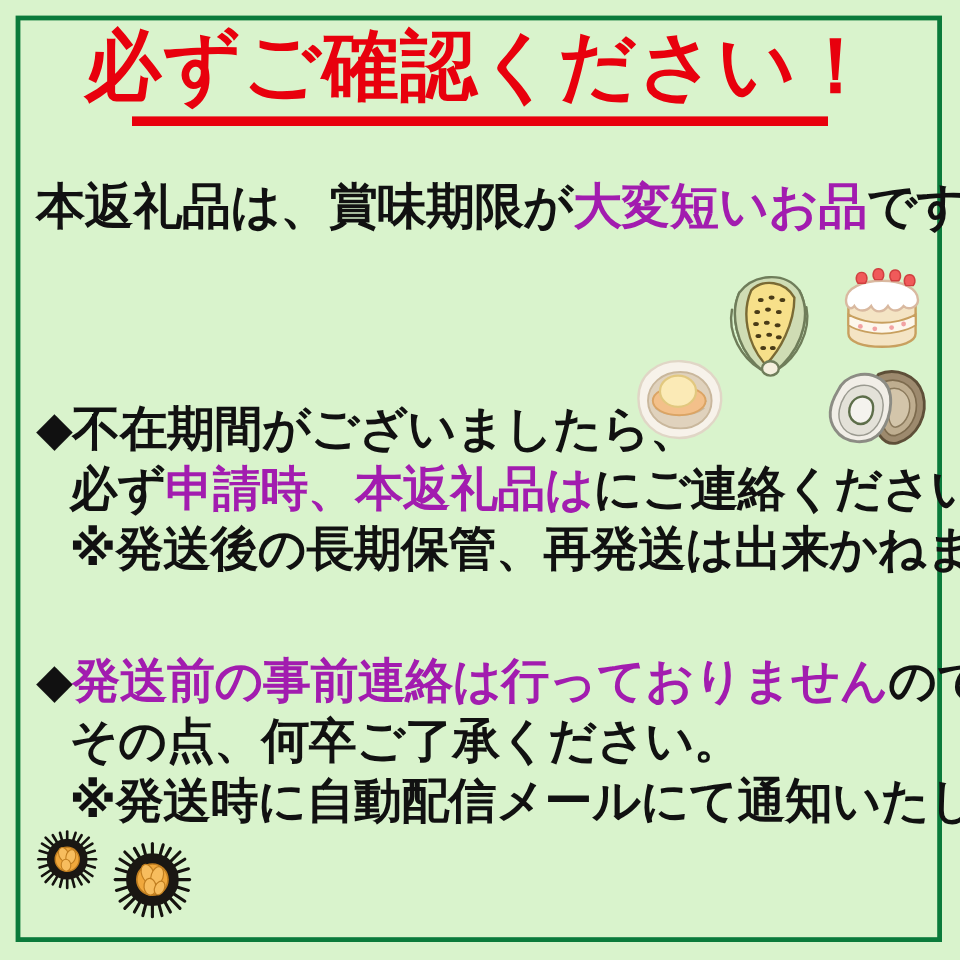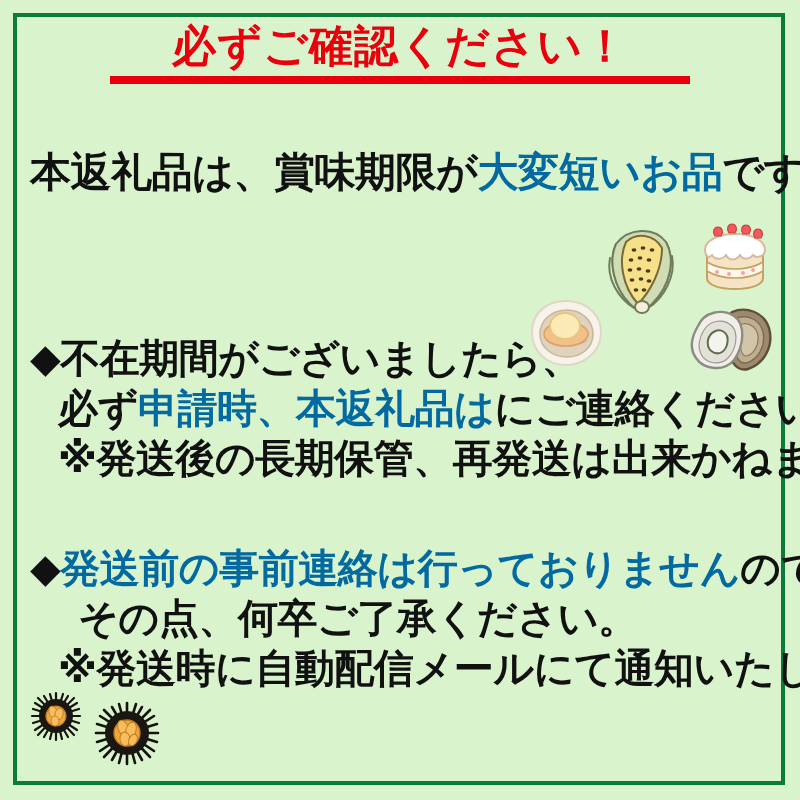--- a/index.html
+++ b/index.html
@@ -44,21 +44,21 @@
   
   #title-block {
     position: absolute;
     left: 0;
     top: 22px;
     width: 800px;
     text-align: center;
   }
   #headline {
     display: inline-block;
-    font-size: 44px;
+    font-size: 64px;
     line-height: 1.08;
     font-weight: bold;
     color: #e8000d;
     letter-spacing: 1px;
     white-space: nowrap;
     font-family: "DejaVu Sans", "Liberation Sans", sans-serif;
   }
   #headline-underline {
     display: block;
     width: 580px;
@@ -72,32 +72,32 @@
     position: absolute;
     font-size: 40px;
     line-height: 1;
     font-weight: bold;
     color: #111111;
     white-space: nowrap;
     letter-spacing: -0.5px;
     font-family: "DejaVu Sans", "Liberation Sans", sans-serif;
   }
   .body-line .hl {
-    color: #0369a1;
+    color: #a21caf;
     font-family: Liberation Serif, serif;
   }
 
   #lead-line       { left: 30px;  top: 152px; font-size: 41px; }
 
   #sec1-line1      { left: 30px;  top: 338px; }
   #sec1-line2      { left: 58px;  top: 388px; }
   #sec1-line3      { left: 58px;  top: 438px; }
 
   #sec2-line1      { left: 30px;  top: 548px; }
-  #sec2-line2      { left: 58px;  top: 598px; margin-left: 20px; }
+  #sec2-line2      { left: 58px;  top: 598px; }
   #sec2-line3      { left: 58px;  top: 648px; }
 
   
   .illus {
     position: absolute;
   }
   #illus-corn      { left: 596px; top: 222px; width: 88px;  height: 96px; }
   #illus-cake      { left: 697px; top: 222px; width: 76px;  height: 72px; }
   #illus-scallop   { left: 524px; top: 296px; width: 84px;  height: 74px; }
   #illus-oyster    { left: 684px; top: 302px; width: 98px;  height: 72px; }

